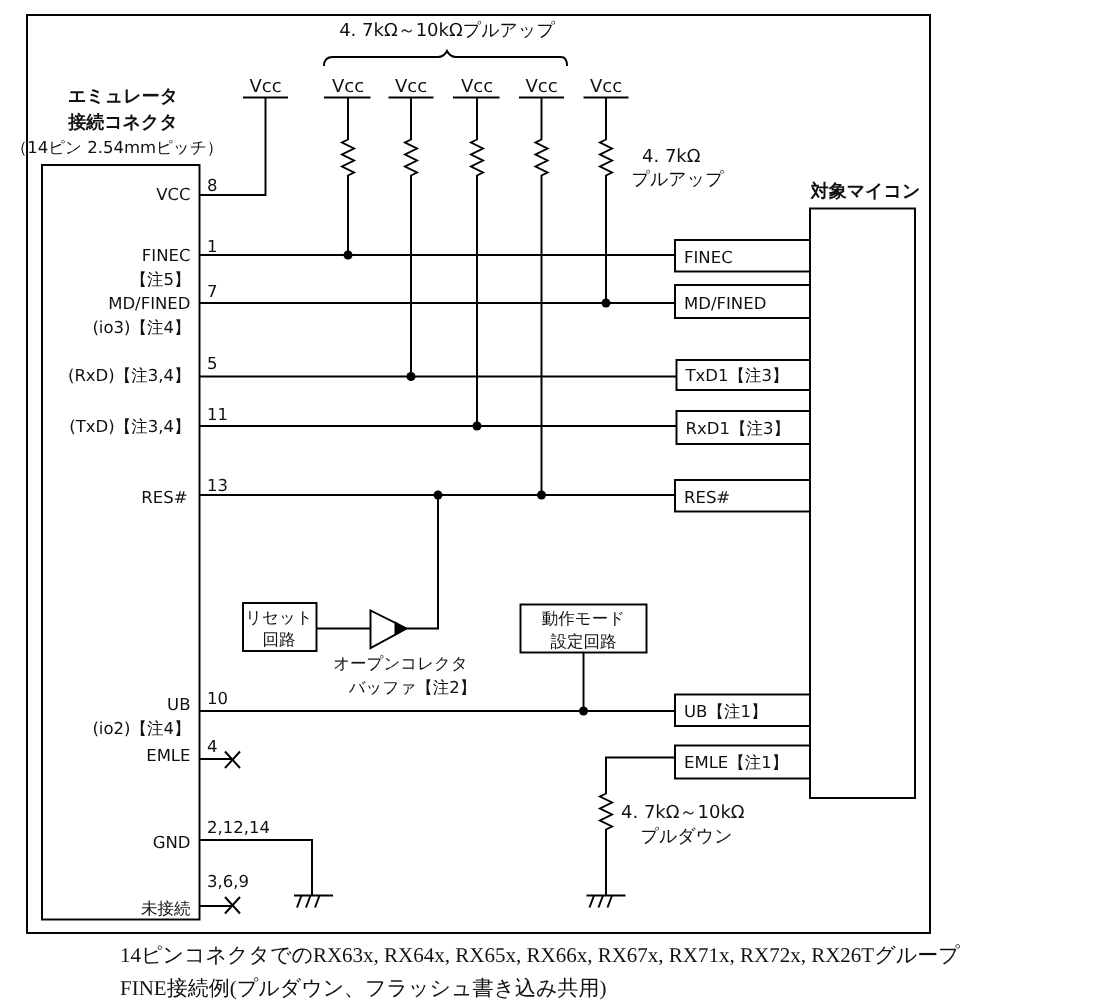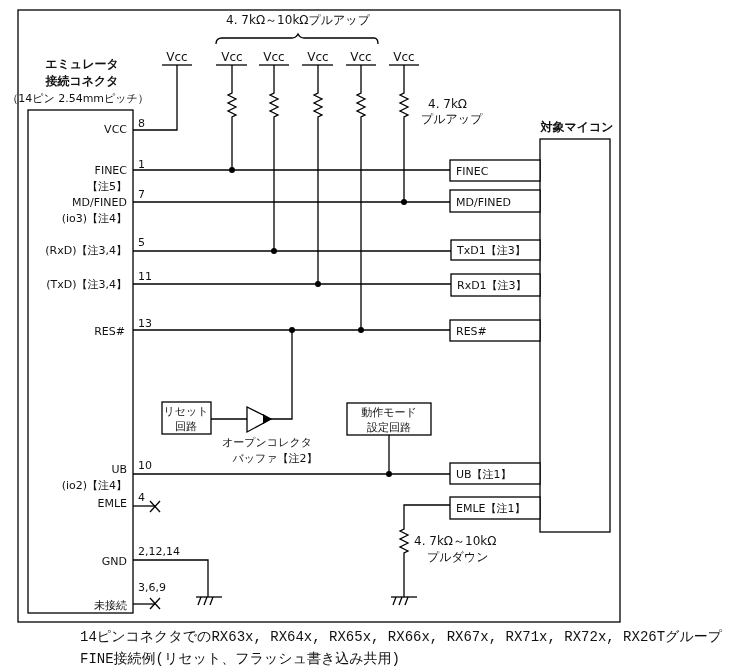--- a/index.html
+++ b/index.html
@@ -8,21 +8,21 @@
   svg { position: absolute; left: 0; top: 0; }
   svg text { font-family: "DejaVu Sans", "Liberation Sans", sans-serif; fill: #111; }
   .w { stroke: #000; stroke-width: 1.3; fill: none; }
   .box { stroke: #000; stroke-width: 1.3; fill: #fff; }
   .frame { stroke: #000; stroke-width: 1.3; fill: none; }
   .dot { fill: #000; }
   .t12 { font-size: 12px; }
   .t11 { font-size: 11px; }
   .bold { font-weight: bold; }
   .caption { position: absolute; left: 80px; font-size: 14px;
-             font-family: Liberation Mono, monospace; color: #111; white-space: nowrap; }
+             font-family: Liberation Serif, serif; color: #111; white-space: nowrap; }
 </style>
 </head>
 <body>
 
 <svg width="734" height="670" viewBox="0 0 734 670">
 
   <rect class="frame" x="18" y="10" width="602" height="612"></rect>
 
   <text class="t12 bold" x="82" y="68" text-anchor="middle">エミュレータ</text>
   <text class="t12 bold" x="82" y="85" text-anchor="middle">接続コネクタ</text>
@@ -175,13 +175,13 @@
   </g>
 
   <line class="w" x1="133" y1="604" x2="155" y2="604"></line>
   <g>
     <line class="w" x1="150" y1="598" x2="160" y2="609"></line>
     <line class="w" x1="160" y1="598" x2="150" y2="609"></line>
   </g>
 </svg>
 
 <div class="caption" style="top:628px;">14ピンコネクタでのRX63x, RX64x, RX65x, RX66x, RX67x, RX71x, RX72x, RX26Tグループ</div>
-<div class="caption" style="top:650px;">FINE接続例(リセット、フラッシュ書き込み共用)</div>
+<div class="caption" style="top:650px;">FINE接続例(プルダウン、フラッシュ書き込み共用)</div>
 
 </body></html>

